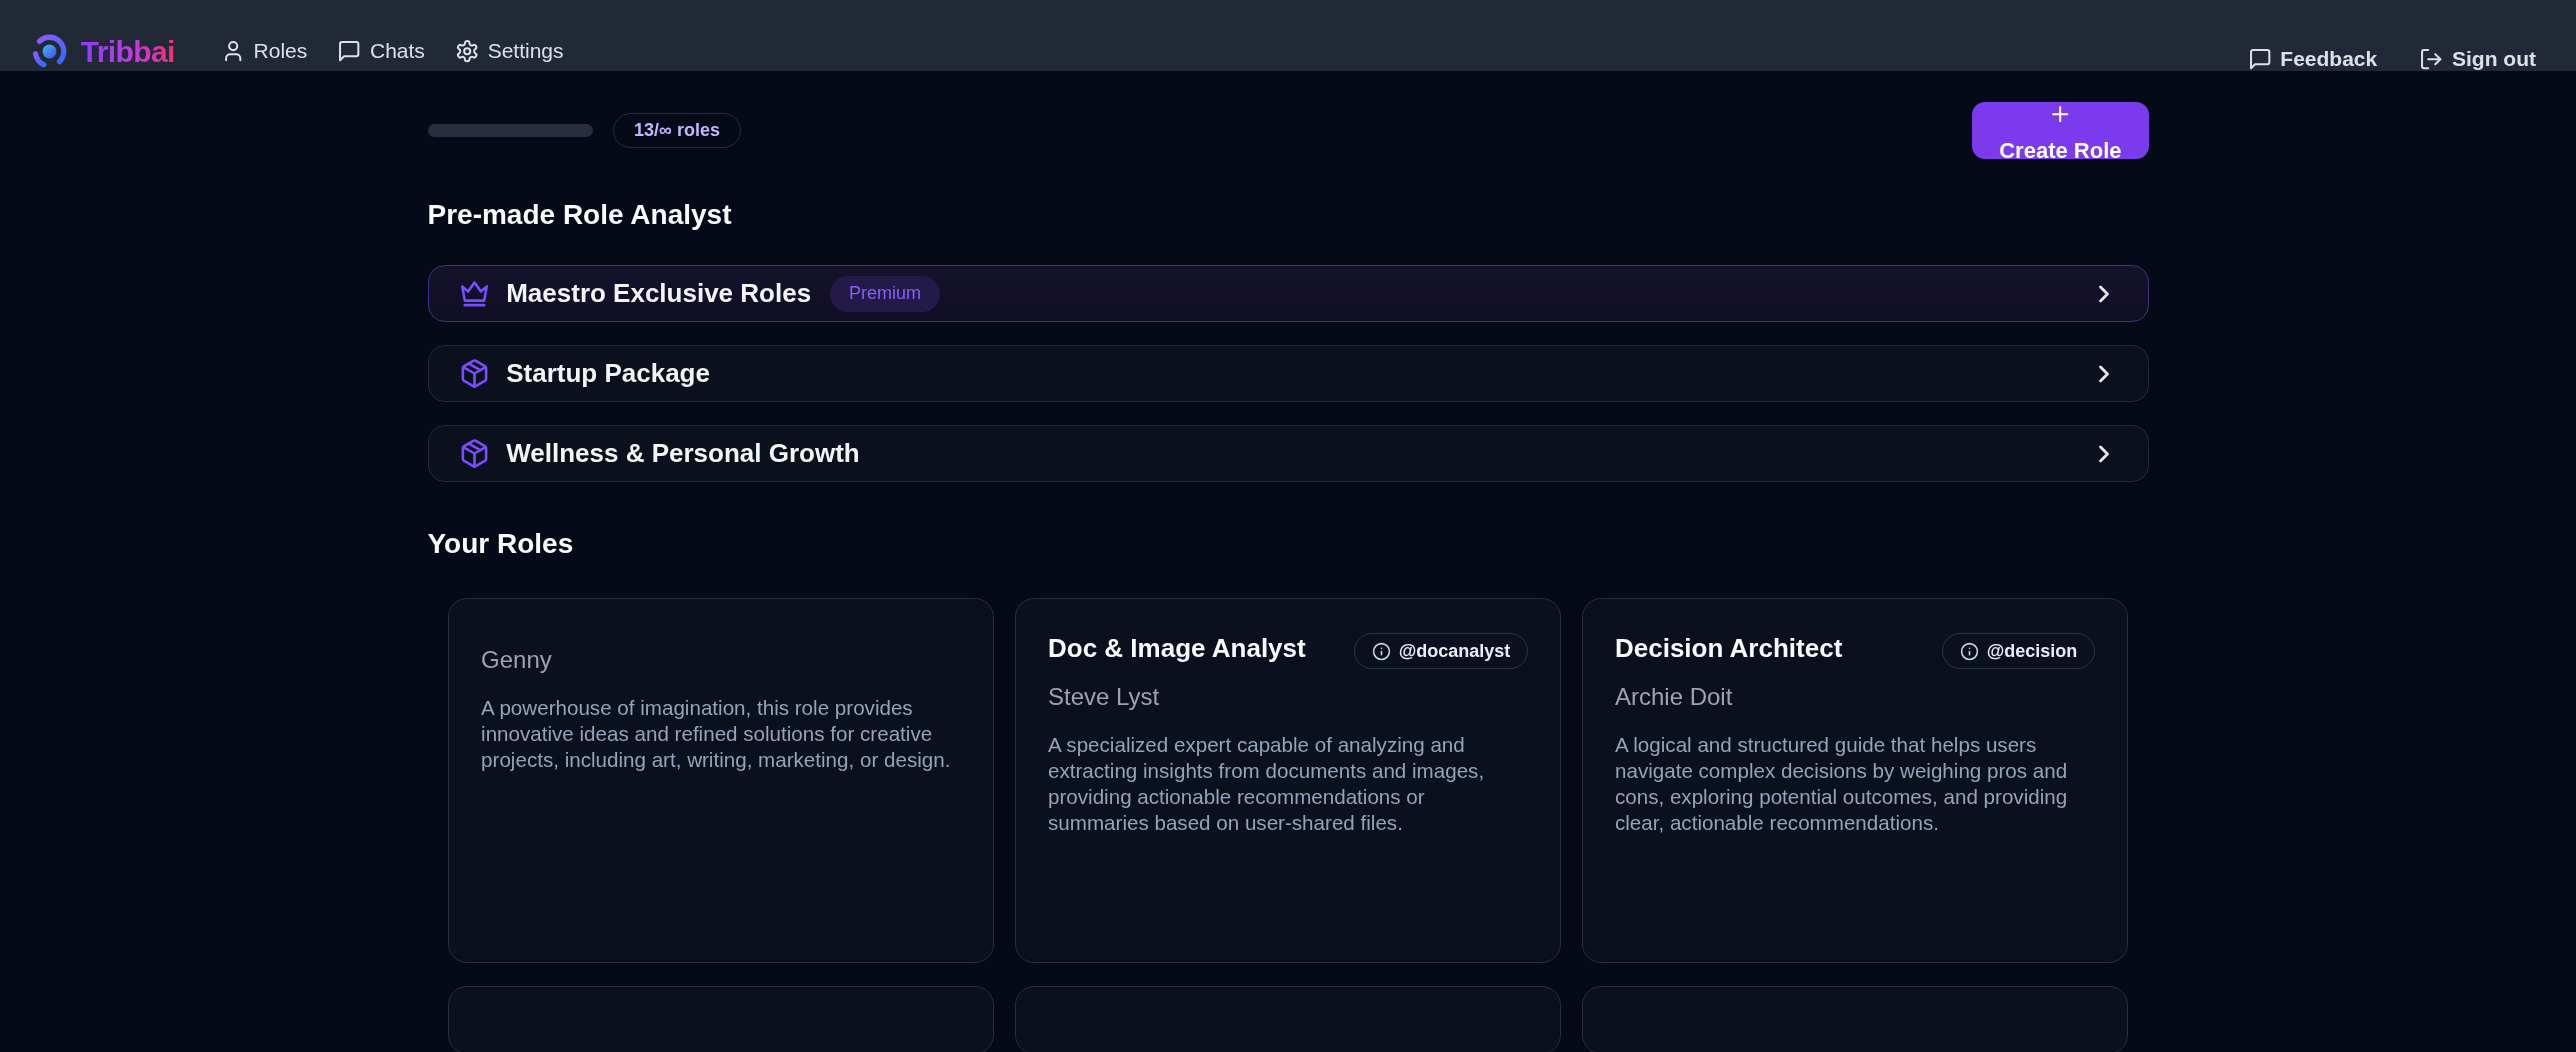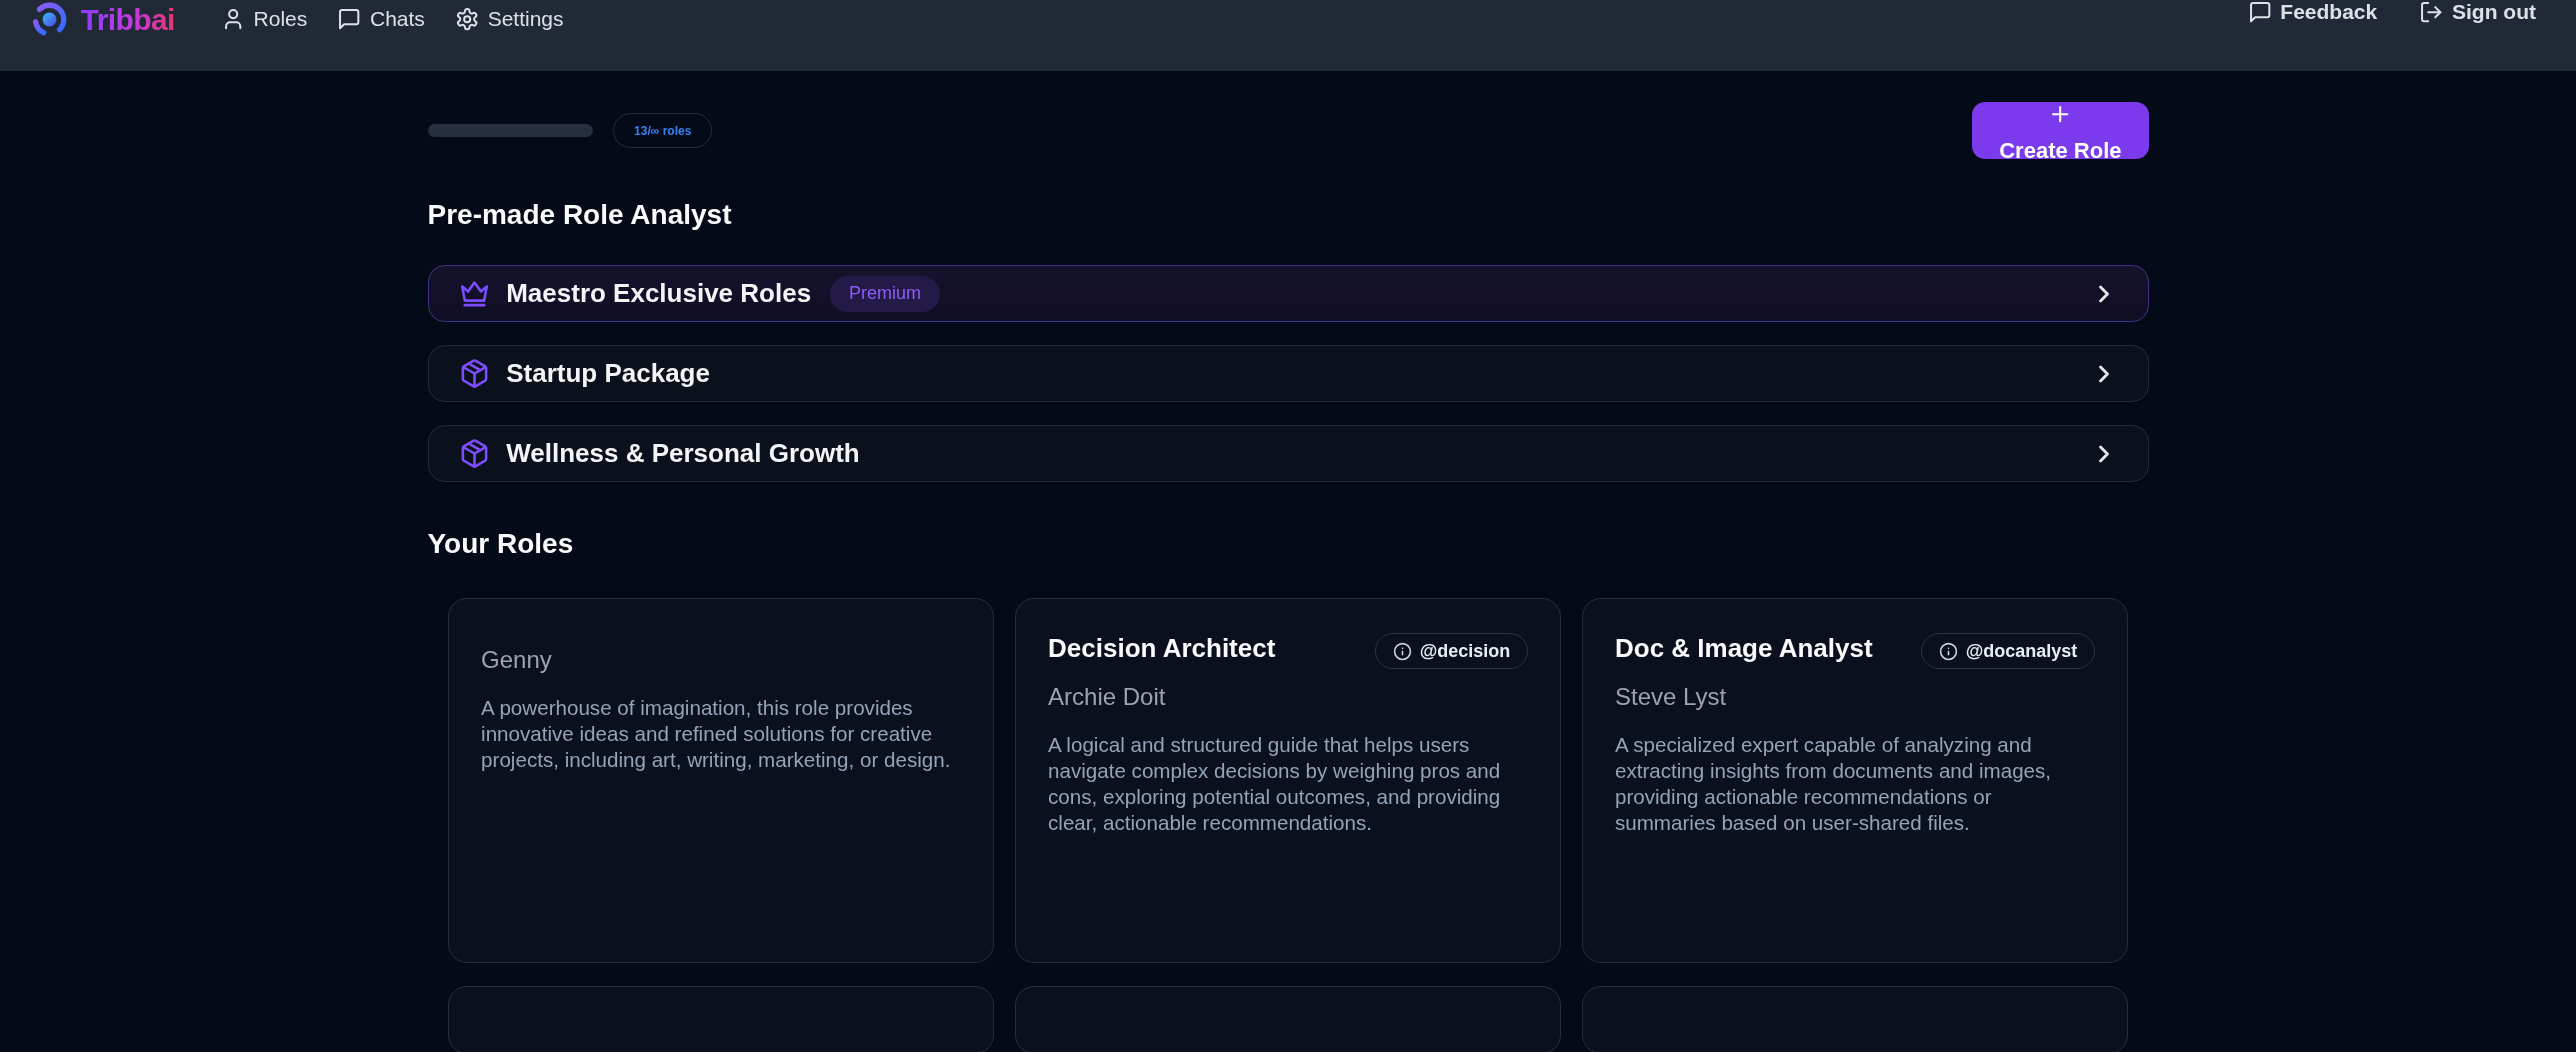--- a/index.html
+++ b/index.html
@@ -5,21 +5,21 @@
   * { margin:0; padding:0; box-sizing:border-box; }
   html,body { width:2576px; height:1053px; overflow:hidden; }
   body {
     background:#040a17;
     font-family:"Liberation Sans", sans-serif;
     color:#f3f4f6;
   }
   
   .navbar {
     height:71px; background:#212936;
-    display:flex; align-items:flex-start; justify-content:space-between;
+    display:flex; align-items:flex-end; justify-content:space-between;
     padding:0 40px 0 30px;
   }
   .nav-left { display:flex; align-items:center; }
   .brand { display:flex; align-items:center; gap:11.6px; cursor:pointer; }
   .brand-text {
     font-size:30px; font-weight:800; letter-spacing:-0.6px;
     background:linear-gradient(90deg,#8b3dff 0%,#c23be0 55%,#e83472 100%);
     -webkit-background-clip:text; background-clip:text; color:transparent;
   }
   .nav-links { display:flex; align-items:center; margin-left:46px; gap:30px; }
@@ -33,21 +33,21 @@
   
   .content { width:1721px; margin:0 auto; }
   .toolbar { margin-top:31px; height:57px; display:flex; align-items:center; }
   .progress-track {
     width:165px; height:13px; border-radius:642px; background:#272e3d;
   }
   .count-badge {
     margin-left:20.6px; height:35px; padding:0 20px;
     border:1.3px solid #242e3e; border-radius:642px;
     display:flex; align-items:center;
-    font-size:12px; font-weight:700; color:#3b82f6;text-align:center;
+    font-size:18px; font-weight:700; color:#c4b5fd;text-align:center;
   }
   .spacer { flex:1; }
   .create-btn {
     height:57px; padding:0 27px; border:none; border-radius:13px;
     background:#7c3aed; color:#ffffff;
     display:flex; align-items:center; gap:11.6px;
     font-size:22px; font-weight:600; font-family:inherit; cursor:pointer;flex-direction:column;
   }
   .section-heading { font-size:28px; font-weight:700; color:#f9fafb; line-height:1; }
   .h-packages { margin-top:42px; margin-bottom:36px; }
@@ -242,53 +242,53 @@
 
   <div class="cards-grid">
 
     <article class="role-card">
       <div class="card-subtitle">Genny</div>
       <p class="card-desc">A powerhouse of imagination, this role provides innovative ideas and refined solutions for creative projects, including art, writing, marketing, or design.</p>
     </article>
 
     <article class="role-card">
       <div class="card-head">
+        <h3 class="card-title">Doc &amp; Image Analyst</h3>
+        <span class="handle-badge">
+          <span style="display:flex;">
+            <svg width="19" height="19" viewBox="0 0 24 24" fill="none" stroke="currentColor" stroke-width="2" stroke-linecap="round">
+                <circle cx="12" cy="12" r="10"></circle>
+                <path d="M12 16v-4"></path>
+                <path d="M12 8h.01"></path>
+              </svg>
+          </span>
+          <span>@docanalyst</span>
+        </span>
+      </div>
+      <div class="card-subtitle">Steve Lyst</div>
+      <p class="card-desc">A specialized expert capable of analyzing and extracting insights from documents and images, providing actionable recommendations or summaries based on user-shared files.</p>
+    </article>
+
+    <article class="role-card">
+      <div class="card-head">
         <h3 class="card-title">Decision Architect</h3>
         <span class="handle-badge">
           <span style="display:flex;">
             <svg width="19" height="19" viewBox="0 0 24 24" fill="none" stroke="currentColor" stroke-width="2" stroke-linecap="round">
                 <circle cx="12" cy="12" r="10"></circle>
                 <path d="M12 16v-4"></path>
                 <path d="M12 8h.01"></path>
               </svg>
           </span>
           <span>@decision</span>
         </span>
       </div>
       <div class="card-subtitle">Archie Doit</div>
       <p class="card-desc">A logical and structured guide that helps users navigate complex decisions by weighing pros and cons, exploring potential outcomes, and providing clear, actionable recommendations.</p>
     </article>
 
-    <article class="role-card">
-      <div class="card-head">
-        <h3 class="card-title">Doc &amp; Image Analyst</h3>
-        <span class="handle-badge">
-          <span style="display:flex;">
-            <svg width="19" height="19" viewBox="0 0 24 24" fill="none" stroke="currentColor" stroke-width="2" stroke-linecap="round">
-                <circle cx="12" cy="12" r="10"></circle>
-                <path d="M12 16v-4"></path>
-                <path d="M12 8h.01"></path>
-              </svg>
-          </span>
-          <span>@docanalyst</span>
-        </span>
-      </div>
-      <div class="card-subtitle">Steve Lyst</div>
-      <p class="card-desc">A specialized expert capable of analyzing and extracting insights from documents and images, providing actionable recommendations or summaries based on user-shared files.</p>
-    </article>
-
     <div class="role-card stub"></div>
     <div class="role-card stub"></div>
     <div class="role-card stub"></div>
 
   </div>
 </main>
 
 
 </body></html>

